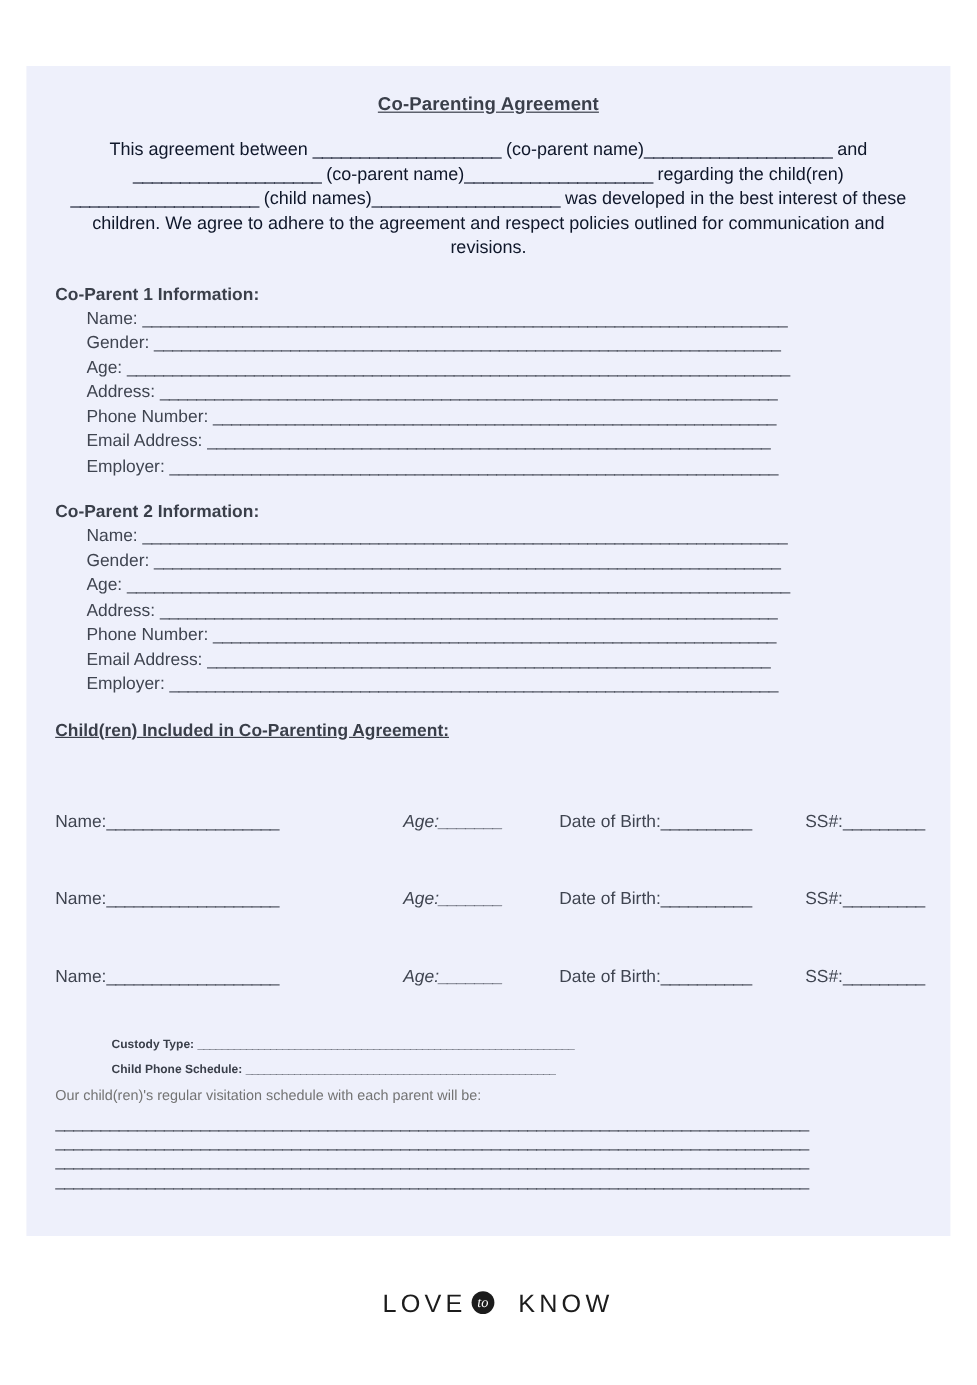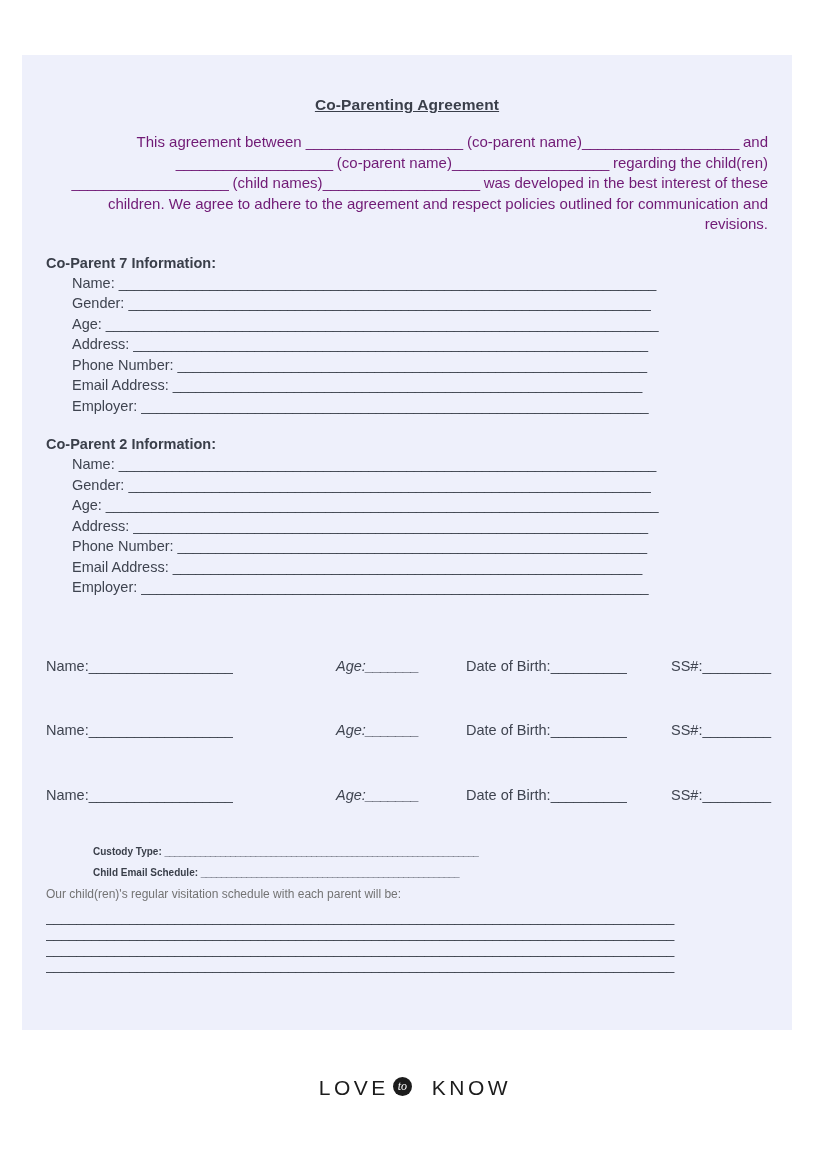--- a/index.html
+++ b/index.html
@@ -17,37 +17,37 @@
     height: 1154px;
     background: #ffffff;
   }
   #doc {
     position: absolute;
     left: 22px;
     top: 55px;
     width: 770px;
     height: 975px;
     background: #eef0fb;
-    padding: 35px 24px 0 24px;
+    padding: 18px 24px 0 24px;
   }
   .doc-title {
     text-align: center;
     font-size: 15.5px;
     font-weight: bold;
     color: #3a3f4a;
     text-decoration: underline;
     margin: 6px 0 18px 0;
     letter-spacing: 0.1px;
   }
   .para {
     font-size: 15px;
-    color: #701a75;
+    color: #0f172a;
     line-height: 20.5px;
     margin: 0 0 4px 0;
-    text-align: right;
+    text-align: center;
   }
   .para .ln { letter-spacing: -0.5px; }
   .section-head {
     font-size: 14.5px;
     font-weight: bold;
     color: #3a3f4a;
     margin: 20px 0 2px 0;
   }
   .section-head.u { text-decoration: underline; }
   .field-list { margin: 0; padding: 0 0 0 26px; }
@@ -135,21 +135,21 @@
 <body>
 
 <div id="page">
 
   <div id="doc">
 
     <div class="doc-title">Co-Parenting Agreement</div>
 
     <p class="para"><span>This agreement between </span><span class="ln">____________________</span><span> (co-parent name)</span><span class="ln">____________________</span><span> and </span><span class="ln">____________________</span><span> (co-parent name)</span><span class="ln">____________________</span><span> regarding the child(ren) </span><span class="ln">____________________</span><span> (child names)</span><span class="ln">____________________</span><span> was developed in the best interest of these children. We agree to adhere to the agreement and respect policies outlined for communication and revisions.</span></p>
 
-    <div class="section-head">Co-Parent 7 Information:</div>
+    <div class="section-head">Co-Parent 1 Information:</div>
     <div class="field-list">
       <div class="field-row"><span class="lbl">Name: </span><span class="fill">_______________________________________________________________________</span></div>
       <div class="field-row"><span class="lbl">Gender: </span><span class="fill">_____________________________________________________________________</span></div>
       <div class="field-row"><span class="lbl">Age: </span><span class="fill">_________________________________________________________________________</span></div>
       <div class="field-row"><span class="lbl">Address: </span><span class="fill">____________________________________________________________________</span></div>
       <div class="field-row"><span class="lbl">Phone Number: </span><span class="fill">______________________________________________________________</span></div>
       <div class="field-row"><span class="lbl">Email Address: </span><span class="fill">______________________________________________________________</span></div>
       <div class="field-row"><span class="lbl">Employer: </span><span class="fill">___________________________________________________________________</span></div>
     </div>
 
@@ -157,38 +157,39 @@
     <div class="field-list">
       <div class="field-row"><span class="lbl">Name: </span><span class="fill">_______________________________________________________________________</span></div>
       <div class="field-row"><span class="lbl">Gender: </span><span class="fill">_____________________________________________________________________</span></div>
       <div class="field-row"><span class="lbl">Age: </span><span class="fill">_________________________________________________________________________</span></div>
       <div class="field-row"><span class="lbl">Address: </span><span class="fill">____________________________________________________________________</span></div>
       <div class="field-row"><span class="lbl">Phone Number: </span><span class="fill">______________________________________________________________</span></div>
       <div class="field-row"><span class="lbl">Email Address: </span><span class="fill">______________________________________________________________</span></div>
       <div class="field-row"><span class="lbl">Employer: </span><span class="fill">___________________________________________________________________</span></div>
     </div>
 
+    <div class="section-head u">Child(ren) Included in Co-Parenting Agreement:</div>
     <div class="grid-rows">
       <div class="grid-row">
         <span class="c-name"><span>Name:</span><span class="fill">___________________</span></span><span class="c-age"><span>Age:</span><span class="fill">_______</span></span><span class="c-dob"><span>Date of Birth:</span><span class="fill">__________</span></span><span class="c-ss"><span>SS#:</span><span class="fill">_________</span></span>
       </div>
       <div class="grid-row">
         <span class="c-name"><span>Name:</span><span class="fill">___________________</span></span><span class="c-age"><span>Age:</span><span class="fill">_______</span></span><span class="c-dob"><span>Date of Birth:</span><span class="fill">__________</span></span><span class="c-ss"><span>SS#:</span><span class="fill">_________</span></span>
       </div>
       <div class="grid-row">
         <span class="c-name"><span>Name:</span><span class="fill">___________________</span></span><span class="c-age"><span>Age:</span><span class="fill">_______</span></span><span class="c-dob"><span>Date of Birth:</span><span class="fill">__________</span></span><span class="c-ss"><span>SS#:</span><span class="fill">_________</span></span>
       </div>
     </div>
 
     <div class="spacer-lg"></div>
 
 
     <div class="grid-rows">
       <div class="bold-row"><span>Custody Type: </span><span class="fill">______________________________________________________________</span></div>
-      <div class="bold-row"><span>Child Email Schedule: </span><span class="fill">___________________________________________________</span></div>
+      <div class="bold-row"><span>Child Phone Schedule: </span><span class="fill">___________________________________________________</span></div>
       <div class="note">Our child(ren)'s regular visitation schedule with each parent will be:</div>
       <div class="blank-lines">
         <div class="blank-line">___________________________________________________________________________________</div>
         <div class="blank-line">___________________________________________________________________________________</div>
         <div class="blank-line">___________________________________________________________________________________</div>
         <div class="blank-line">___________________________________________________________________________________</div>
       </div>
     </div>
 
   </div>

